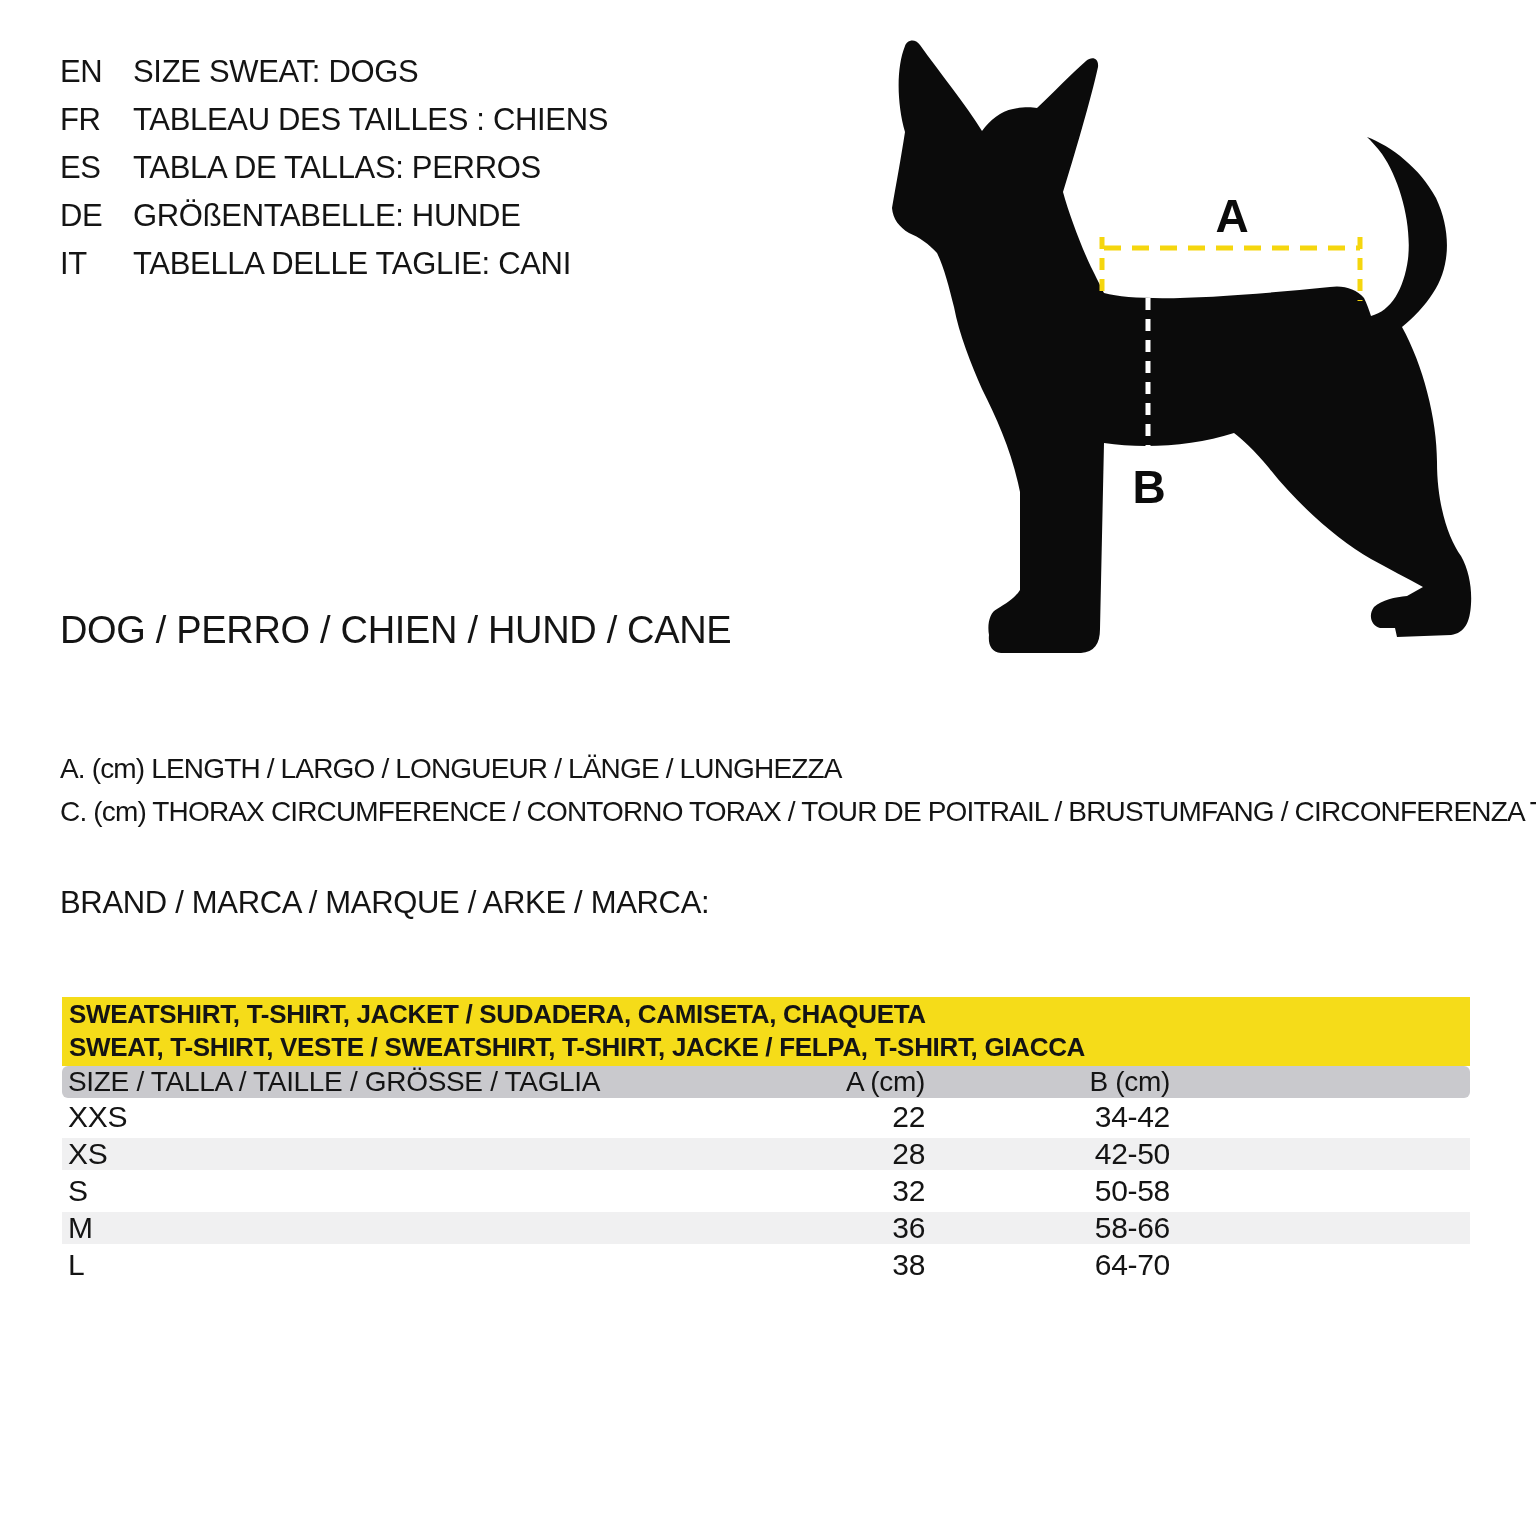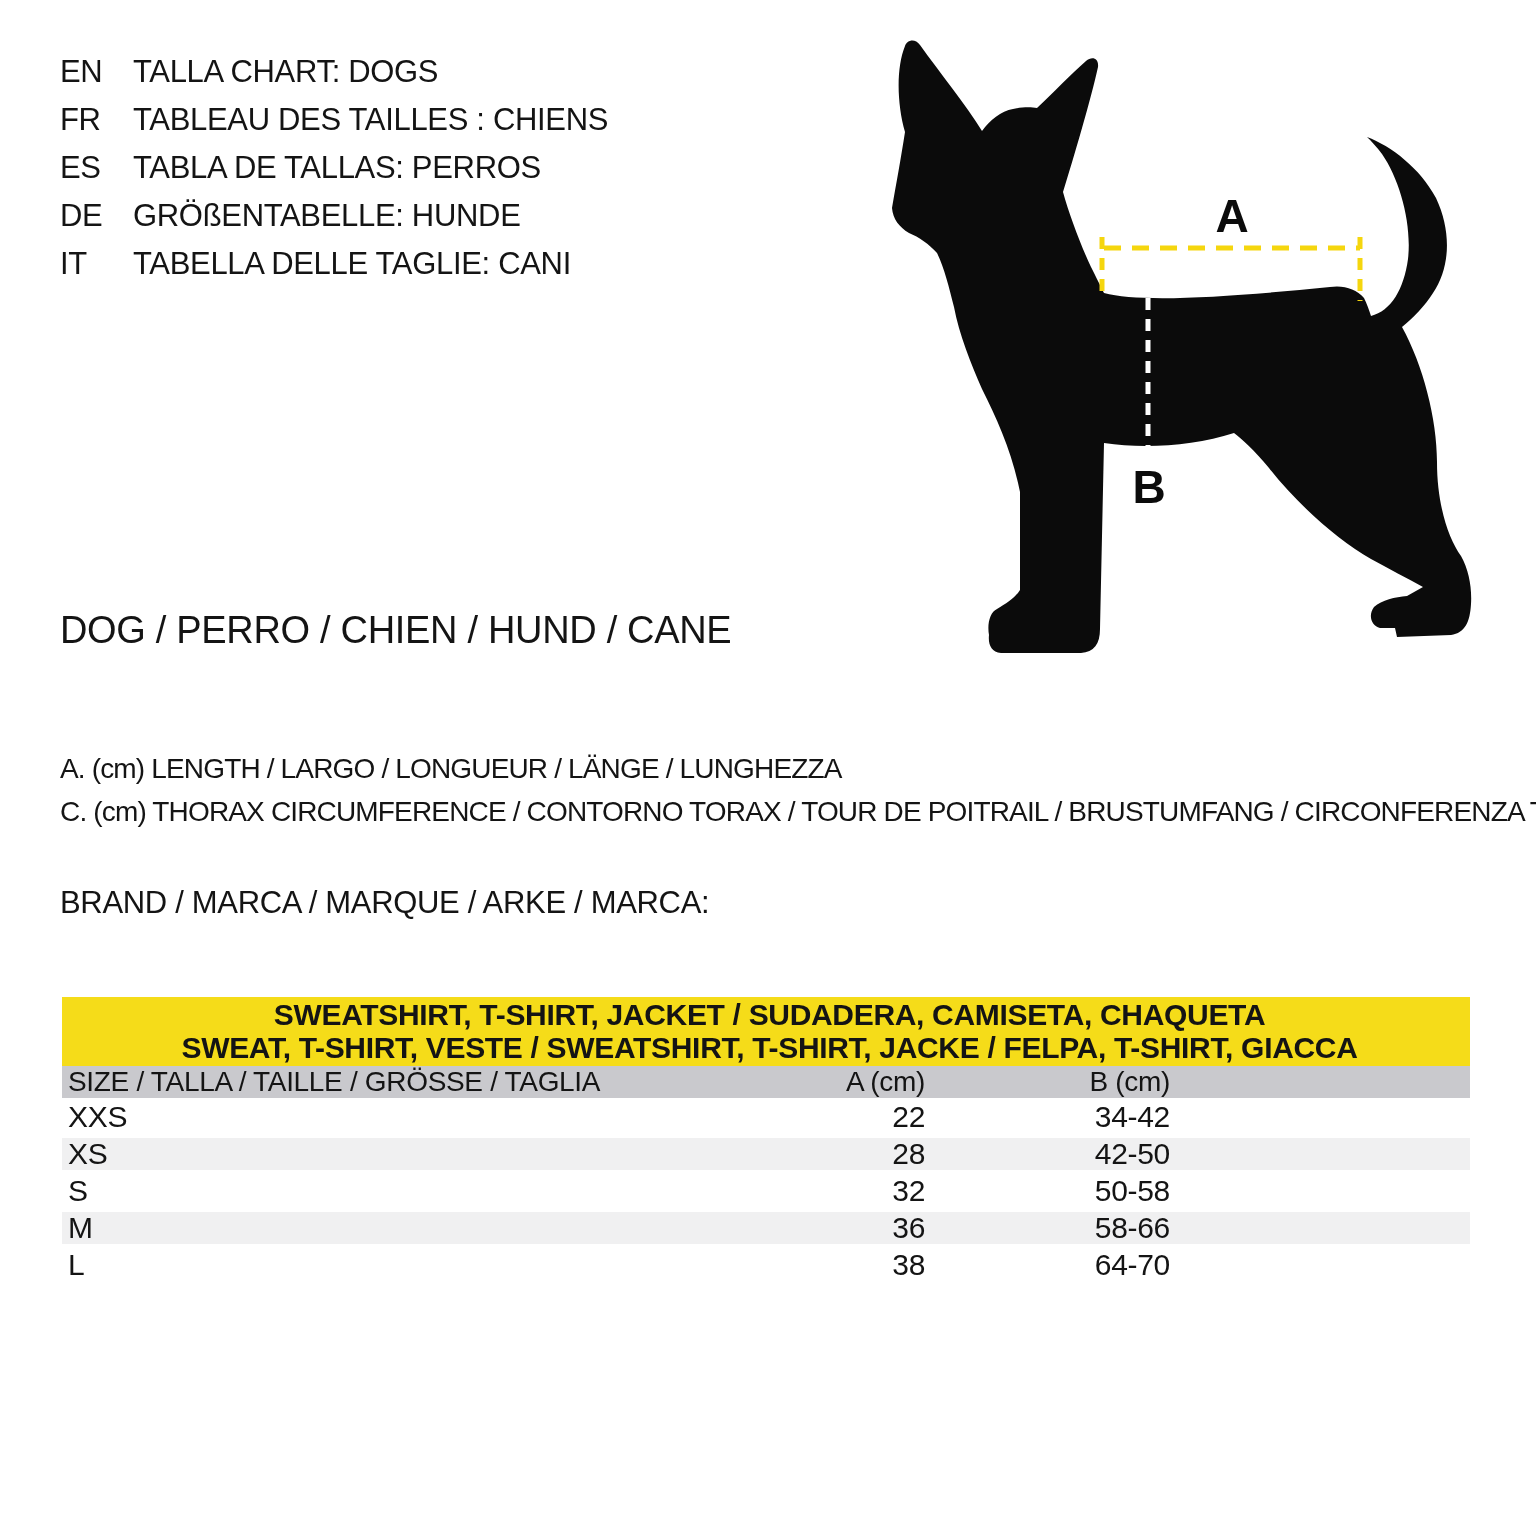--- a/index.html
+++ b/index.html
@@ -14,37 +14,37 @@
   
   .fig-svg{position:absolute;left:880px;top:28px;width:600px;height:650px;}
   .fig-caption{position:absolute;left:60px;top:606px;font-size:38px;line-height:48px;}
   
   .measure-block{position:absolute;left:60px;top:747px;width:1470px;}
   .measure-line{font-size:28px;line-height:43px;letter-spacing:-0.03em;white-space:nowrap;}
   .brand-line{position:absolute;left:60px;top:879px;font-size:31px;line-height:48px;}
   
   .size-table{position:absolute;left:62px;top:997px;width:1408px;}
   .tbl-head{background:#f5dc19;height:68px;padding:1px 0 0 0;}
-  .tbl-head-line{font-weight:bold;font-size:30px;line-height:33px;padding-left:7px;white-space:nowrap;text-align:center;}
-  .tbl-subhead{background:#c9c9cd;height:32px;position:relative;font-size:28px;line-height:32px;}
+  .tbl-head-line{font-weight:bold;font-size:26px;line-height:33px;padding-left:7px;white-space:nowrap;}
+  .tbl-subhead{background:#c9c9cd;height:32px;position:relative;font-size:28px;line-height:32px;border-radius:6px;}
   .tbl-row{height:37px;position:relative;font-size:30px;line-height:37px;box-sizing:border-box;}
   .tbl-row.alt{background:#f0f0f1;border-top:3px solid #fff;border-bottom:2px solid #fff;line-height:32px;padding-left:35px;}
   .c-size{position:absolute;left:6px;top:0;}
   .c-a{position:absolute;left:613px;width:250px;top:0;text-align:right;}
   .c-b{position:absolute;left:858px;width:250px;top:0;text-align:right;}
 </style>
 </head>
 <body>
 
 <div id="canvas">
 
   <div class="lang-block">
     <div class="lang-row">
       <span class="lang-code">EN</span>
-      <span class="lang-title">TALLA CHART: DOGS</span>
+      <span class="lang-title">SIZE SWEAT: DOGS</span>
     </div>
     <div class="lang-row">
       <span class="lang-code">FR</span>
       <span class="lang-title">TABLEAU DES TAILLES : CHIENS</span>
     </div>
     <div class="lang-row">
       <span class="lang-code">ES</span>
       <span class="lang-title">TABLA DE TALLAS: PERROS</span>
     </div>
     <div class="lang-row">

